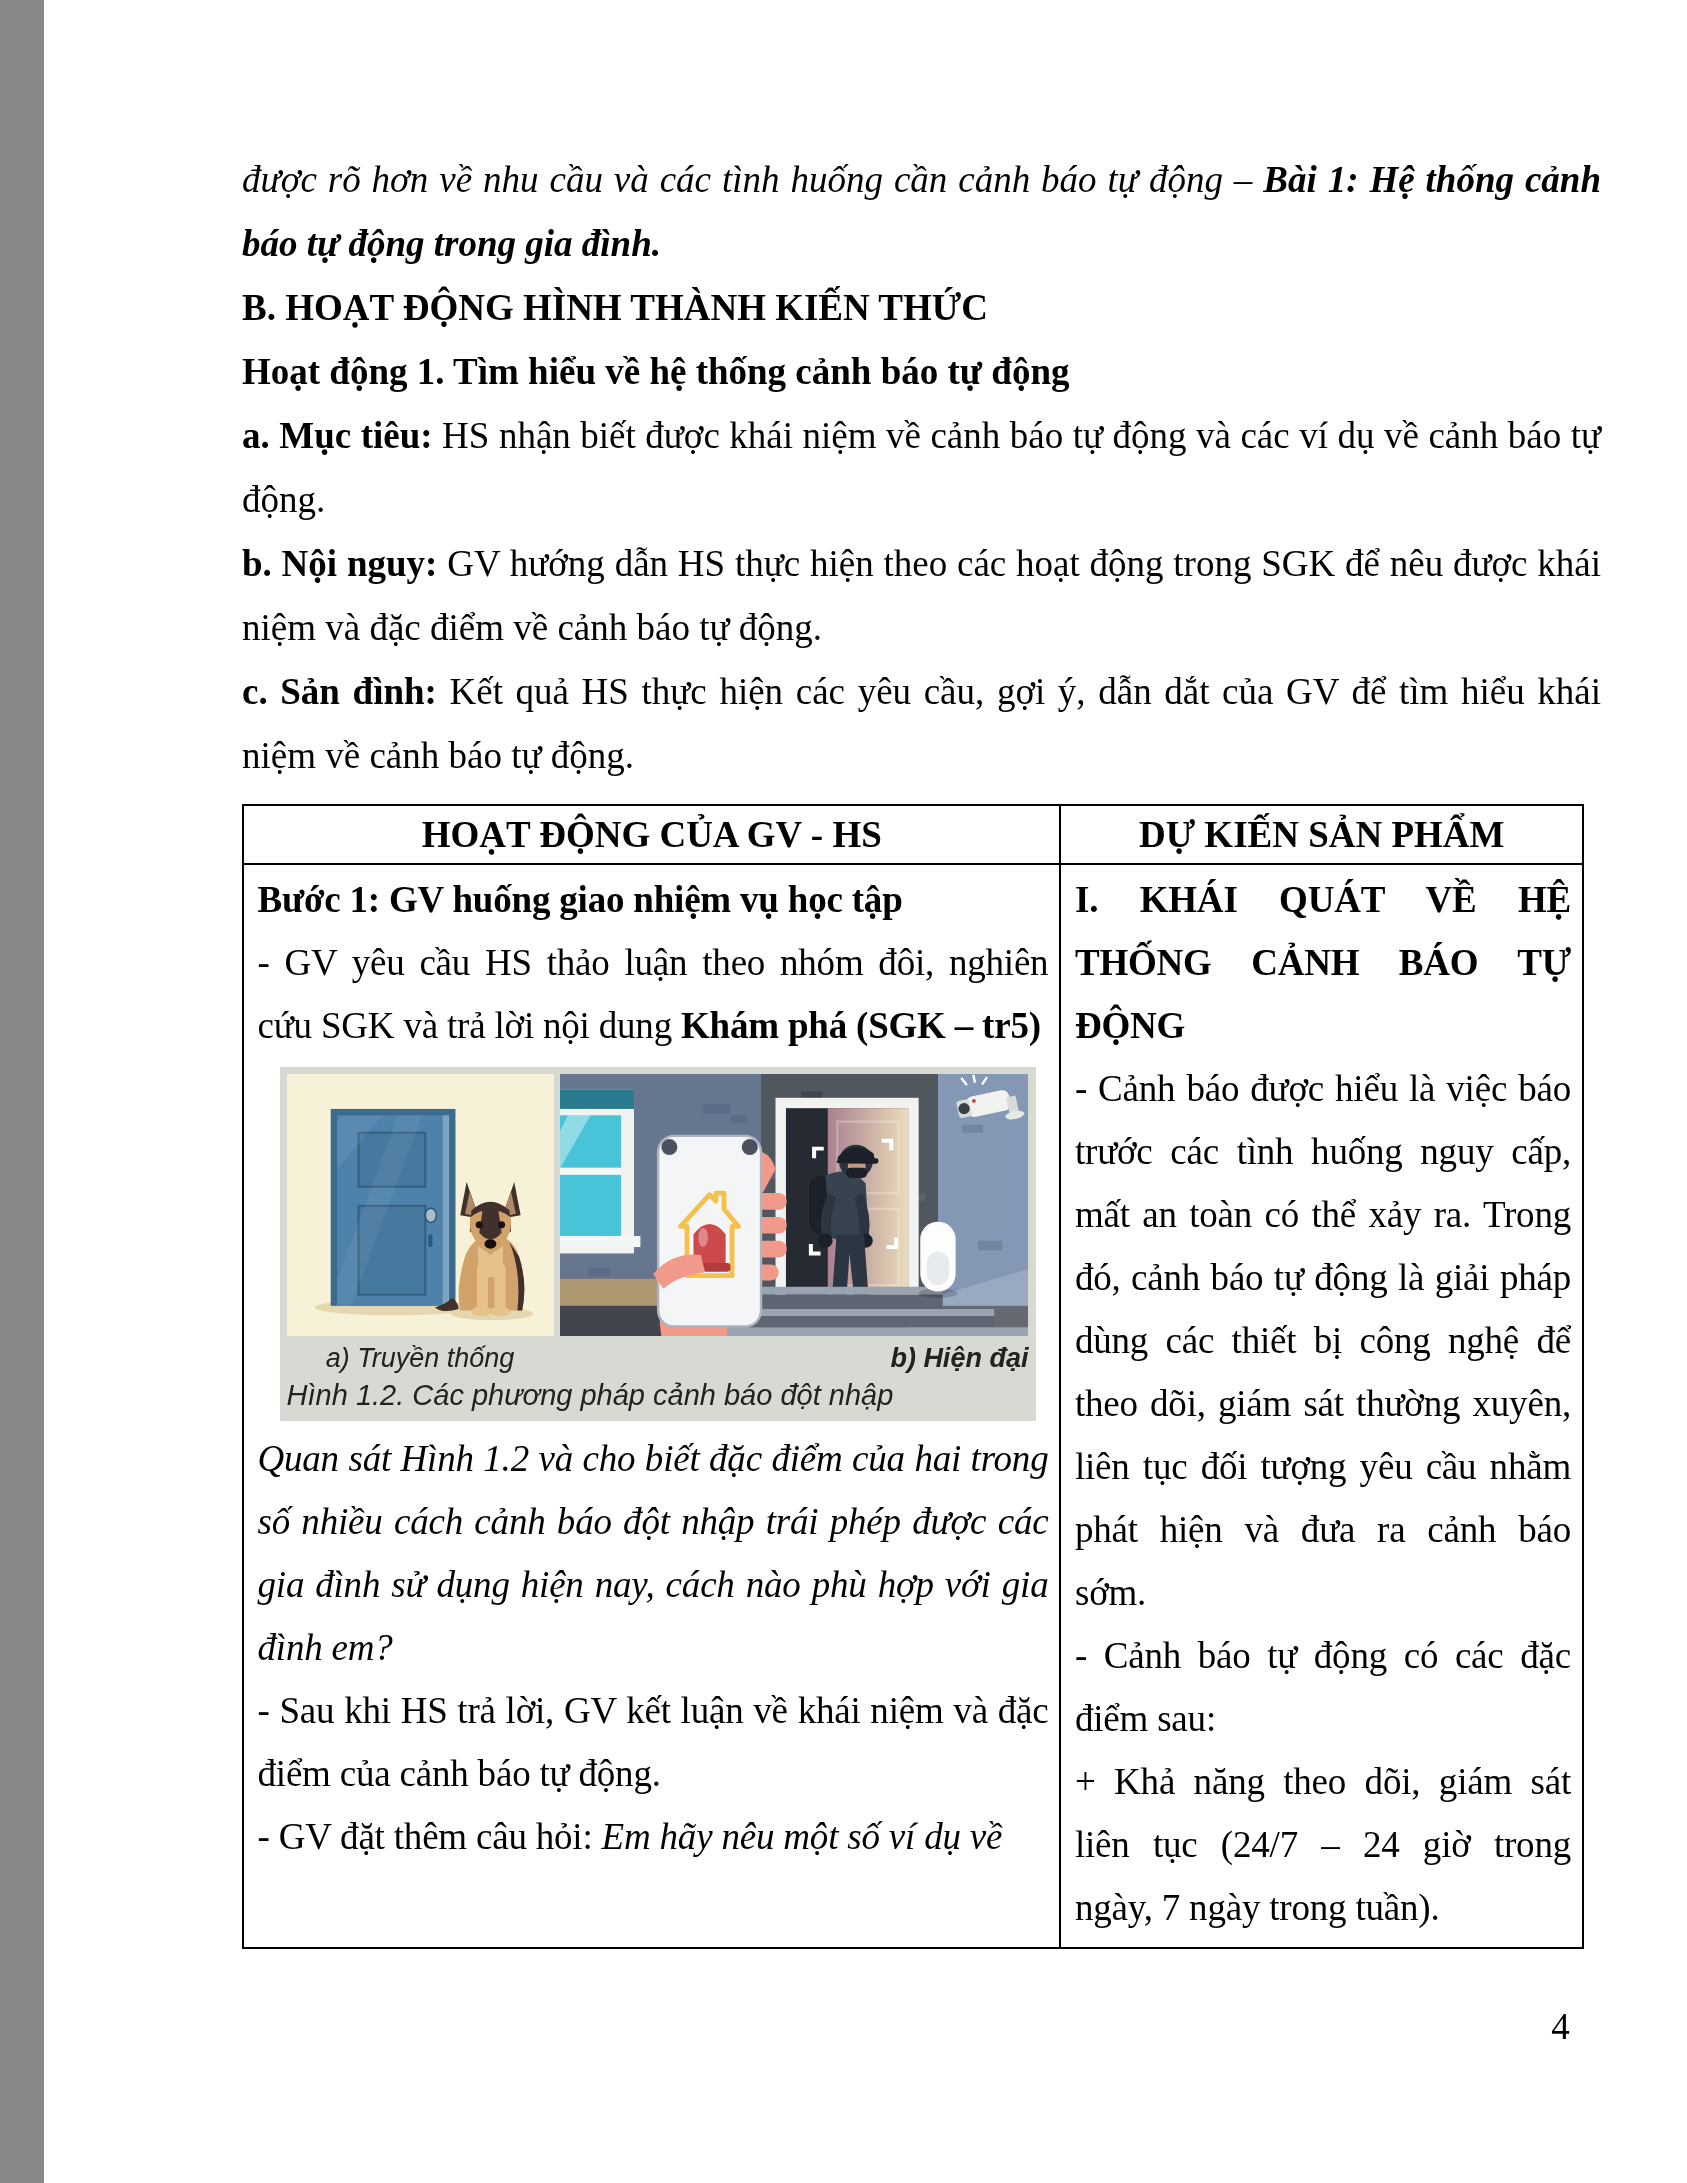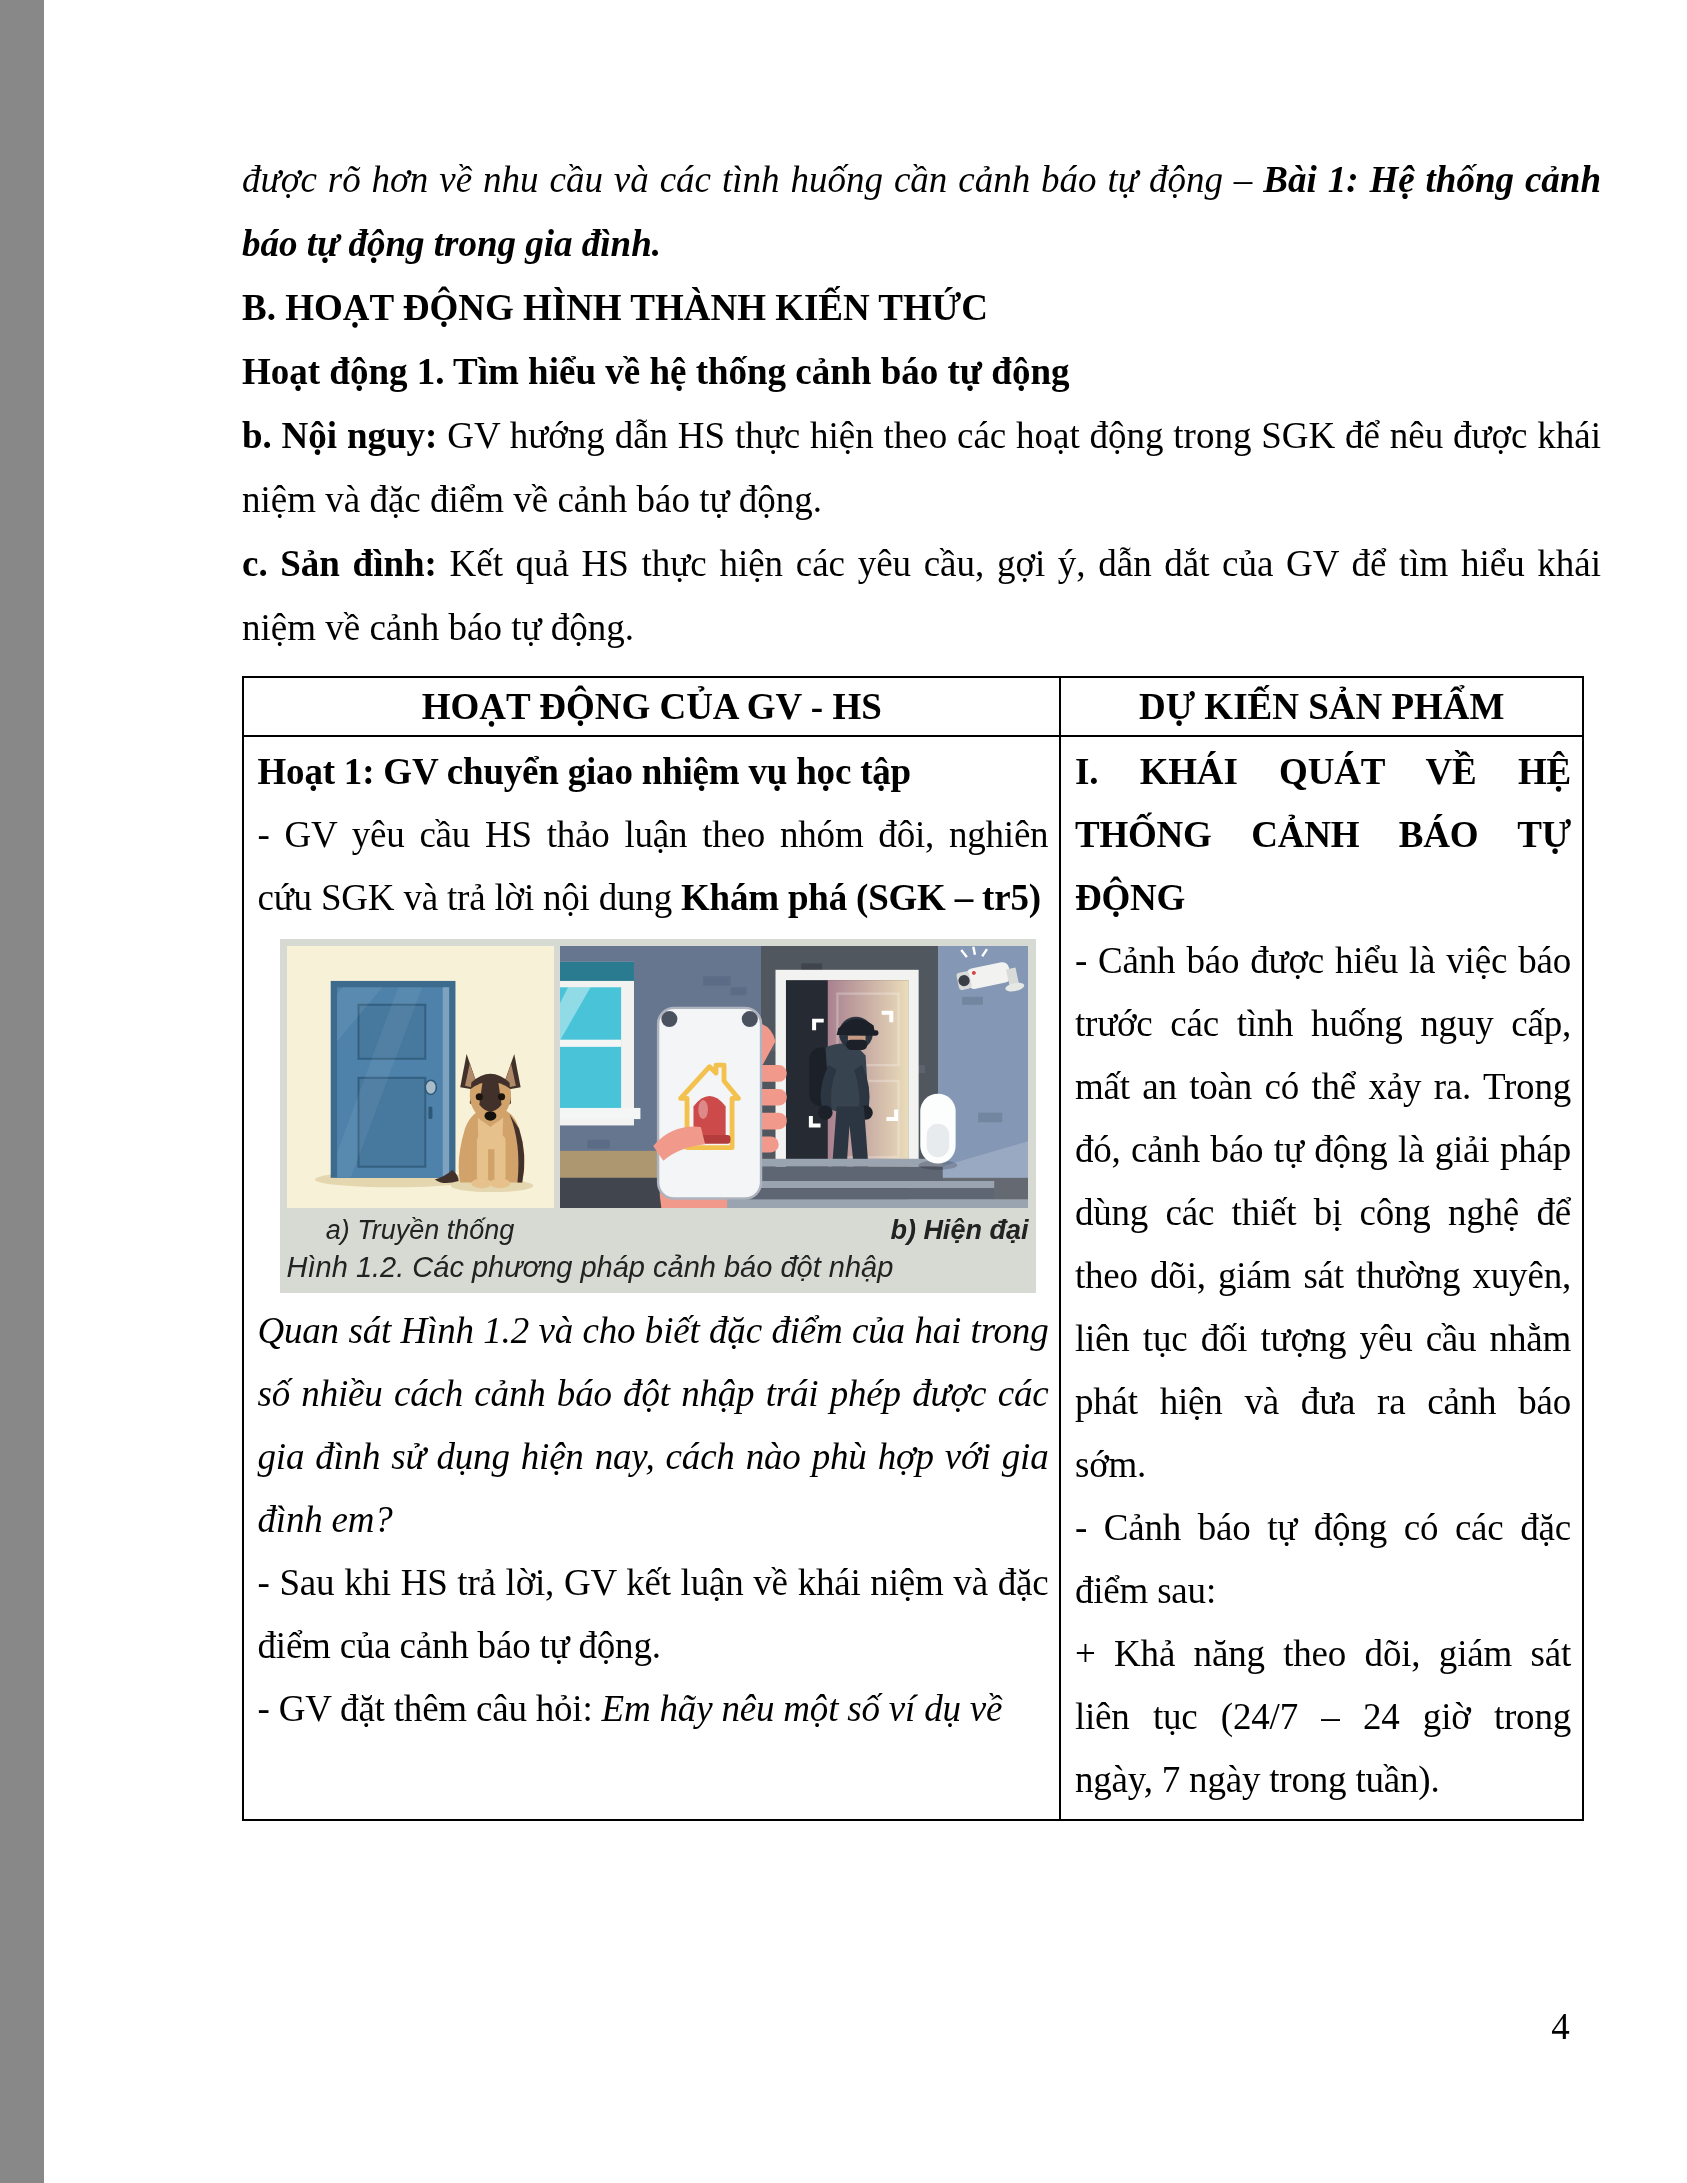--- a/index.html
+++ b/index.html
@@ -52,34 +52,35 @@
 <body>
 
 <div class="page">
   <div class="content">
 
     <p class="para"><span class="i">được rõ hơn về nhu cầu và các tình huống cần cảnh báo tự động – </span><span class="bi">Bài 1: Hệ thống cảnh báo tự động trong gia đình.</span></p>
 
     <p class="para bold">B. HOẠT ĐỘNG HÌNH THÀNH KIẾN THỨC</p>
     <p class="para bold">Hoạt động 1. Tìm hiểu về hệ thống cảnh báo tự động</p>
 
+    <p class="para"><span class="bold">a. Mục tiêu:</span><span> HS nhận biết được khái niệm về cảnh báo tự động và các ví dụ về cảnh báo tự động.</span></p>
     <p class="para"><span class="bold">b. Nội nguy:</span><span> GV hướng dẫn HS thực hiện theo các hoạt động trong SGK để nêu được khái niệm và đặc điểm về cảnh báo tự động.</span></p>
     <p class="para"><span class="bold">c. Sản đình:</span><span> Kết quả HS thực hiện các yêu cầu, gợi ý, dẫn dắt của GV để tìm hiểu khái niệm về cảnh báo tự động.</span></p>
 
     <table class="doc">
       <thead>
         <tr>
           <th class="hleft">HOẠT ĐỘNG CỦA GV - HS</th>
           <th class="hright">DỰ KIẾN SẢN PHẨM</th>
         </tr>
       </thead>
       <tbody>
         <tr>
           <td>
-            <p class="bold">Hoạt 1: GV chuyển giao nhiệm vụ học tập</p>
+            <p class="bold">Bước 1: GV huống giao nhiệm vụ học tập</p>
             <p><span>- GV yêu cầu HS thảo luận theo nhóm đôi, nghiên cứu SGK và trả lời nội dung </span><span class="bold">Khám phá (SGK – tr5)</span></p>
 
             <figure class="fig">
               <div class="fig-photos">
 
                 <svg width="267" viewBox="0 0 336 330" preserveAspectRatio="none">
                   <rect class="c-cream" x="0" y="0" width="336" height="330"></rect>
                   <g>
                     <ellipse class="c-shadow" cx="135" cy="294" rx="100" ry="10"></ellipse>
                     <ellipse class="c-shadow" cx="258" cy="302" rx="52" ry="8"></ellipse>

